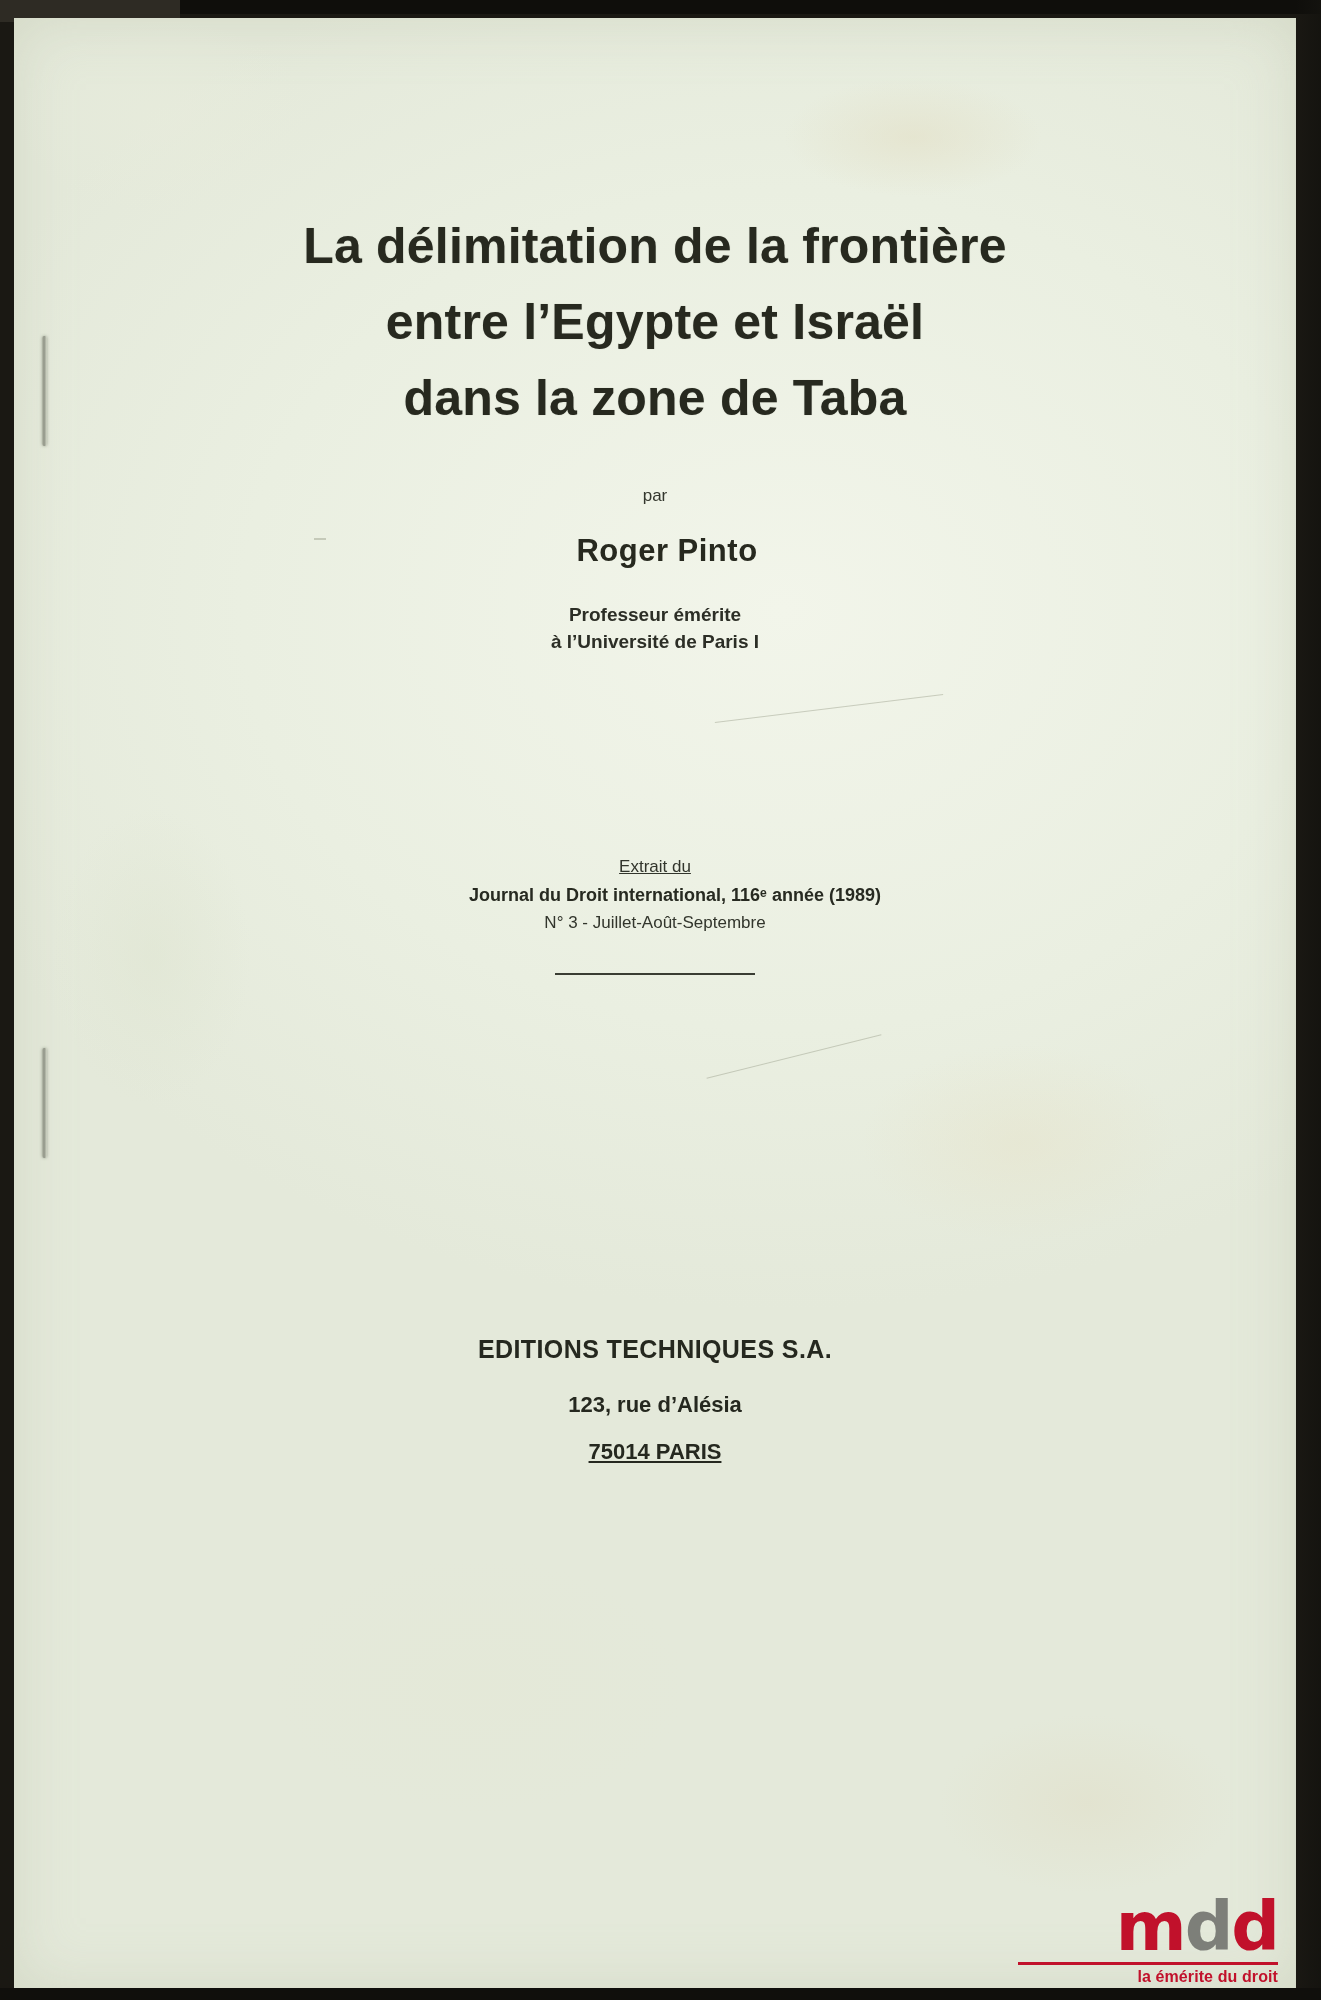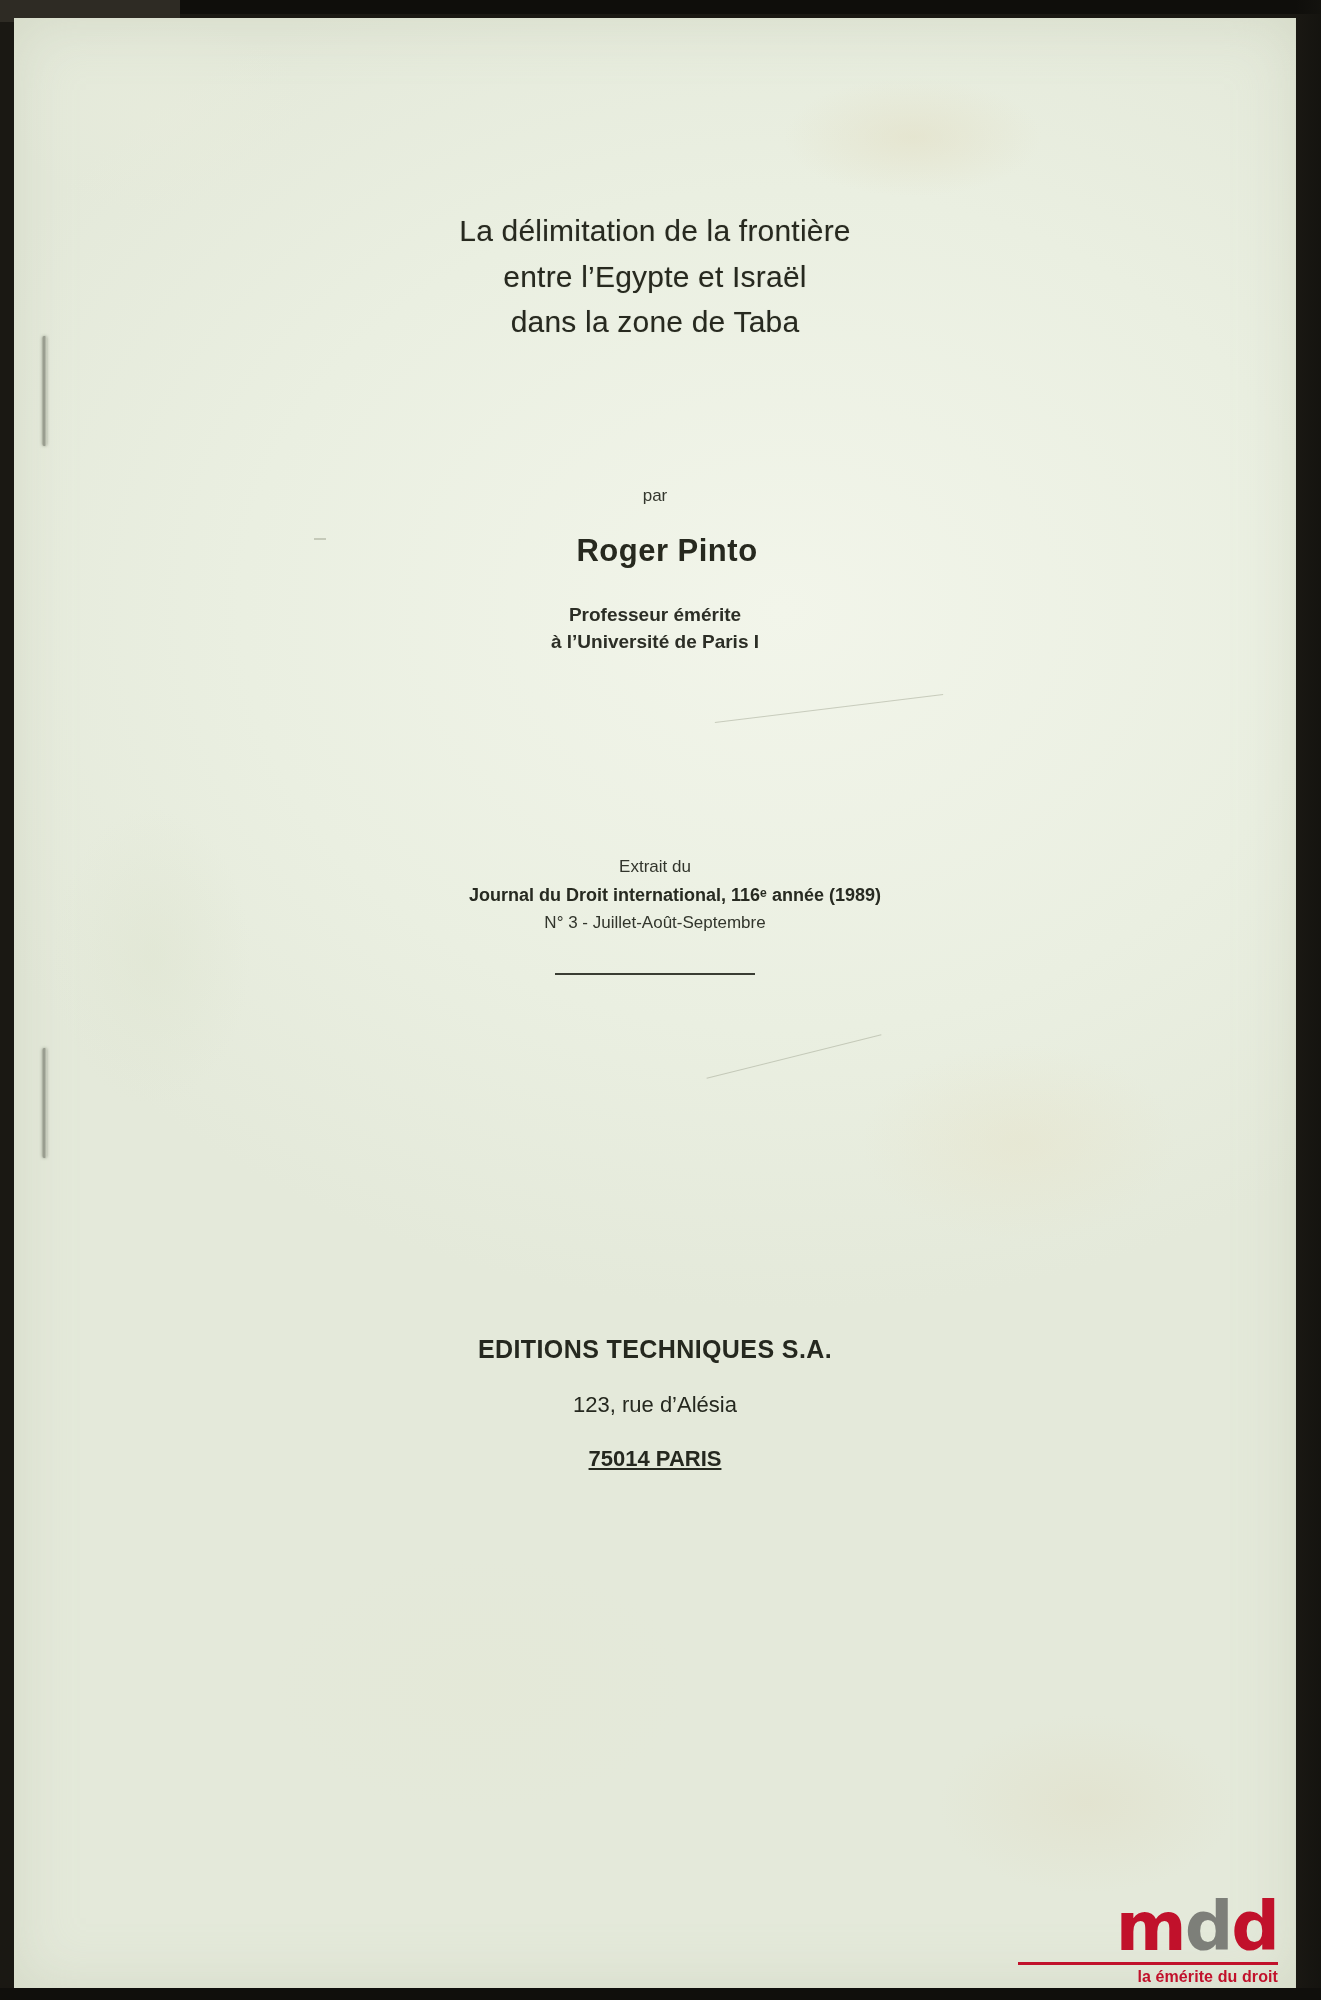--- a/index.html
+++ b/index.html
@@ -91,22 +91,22 @@
     text-align: center;
     color: #2b2d28;
   }
 
   .title-block {
     position: absolute;
     top: 190px;
     left: 0; right: 0;
   }
   .title-line {
-    font-size: 30px;
-    font-weight: normal;
+    font-size: 50px;
+    font-weight: bold;
     letter-spacing: 0.2px;
     line-height: 1.52;
     color: #27291f;
     text-shadow: 0 0 1px rgba(40,42,34,0.25);
   }
 
   .by-line {
     position: absolute;
     top: 468px;
     left: 0; right: 0;
@@ -137,20 +137,21 @@
 
   .source-block {
     position: absolute;
     top: 839px;
     left: 0; right: 0;
   }
   .source-extrait {
     font-size: 17px;
     color: #32352c;
     margin-bottom: 8px;
+    text-decoration: underline;
   }
   .source-journal {
     font-size: 18px;
     font-weight: bold;
     color: #272a21;
     margin-bottom: 7px;
     padding-left: 40px;
   }
   .source-issue {
     font-size: 17px;
@@ -174,23 +175,23 @@
   }
   .pub-name {
     font-size: 25px;
     font-weight: bold;
     letter-spacing: 0.4px;
     color: #25281f;
     margin-bottom: 28px;
   }
   .pub-street {
     font-size: 22px;
-    font-weight: normal;
+    font-weight: bold;
     color: #25281f;
-    margin-bottom: 28px;
+    margin-bottom: 21px;
   }
   .pub-city {
     font-size: 22px;
     font-weight: bold;
     color: #25281f;
     text-decoration: underline;
   }
 
   
   #mdd-logo {

